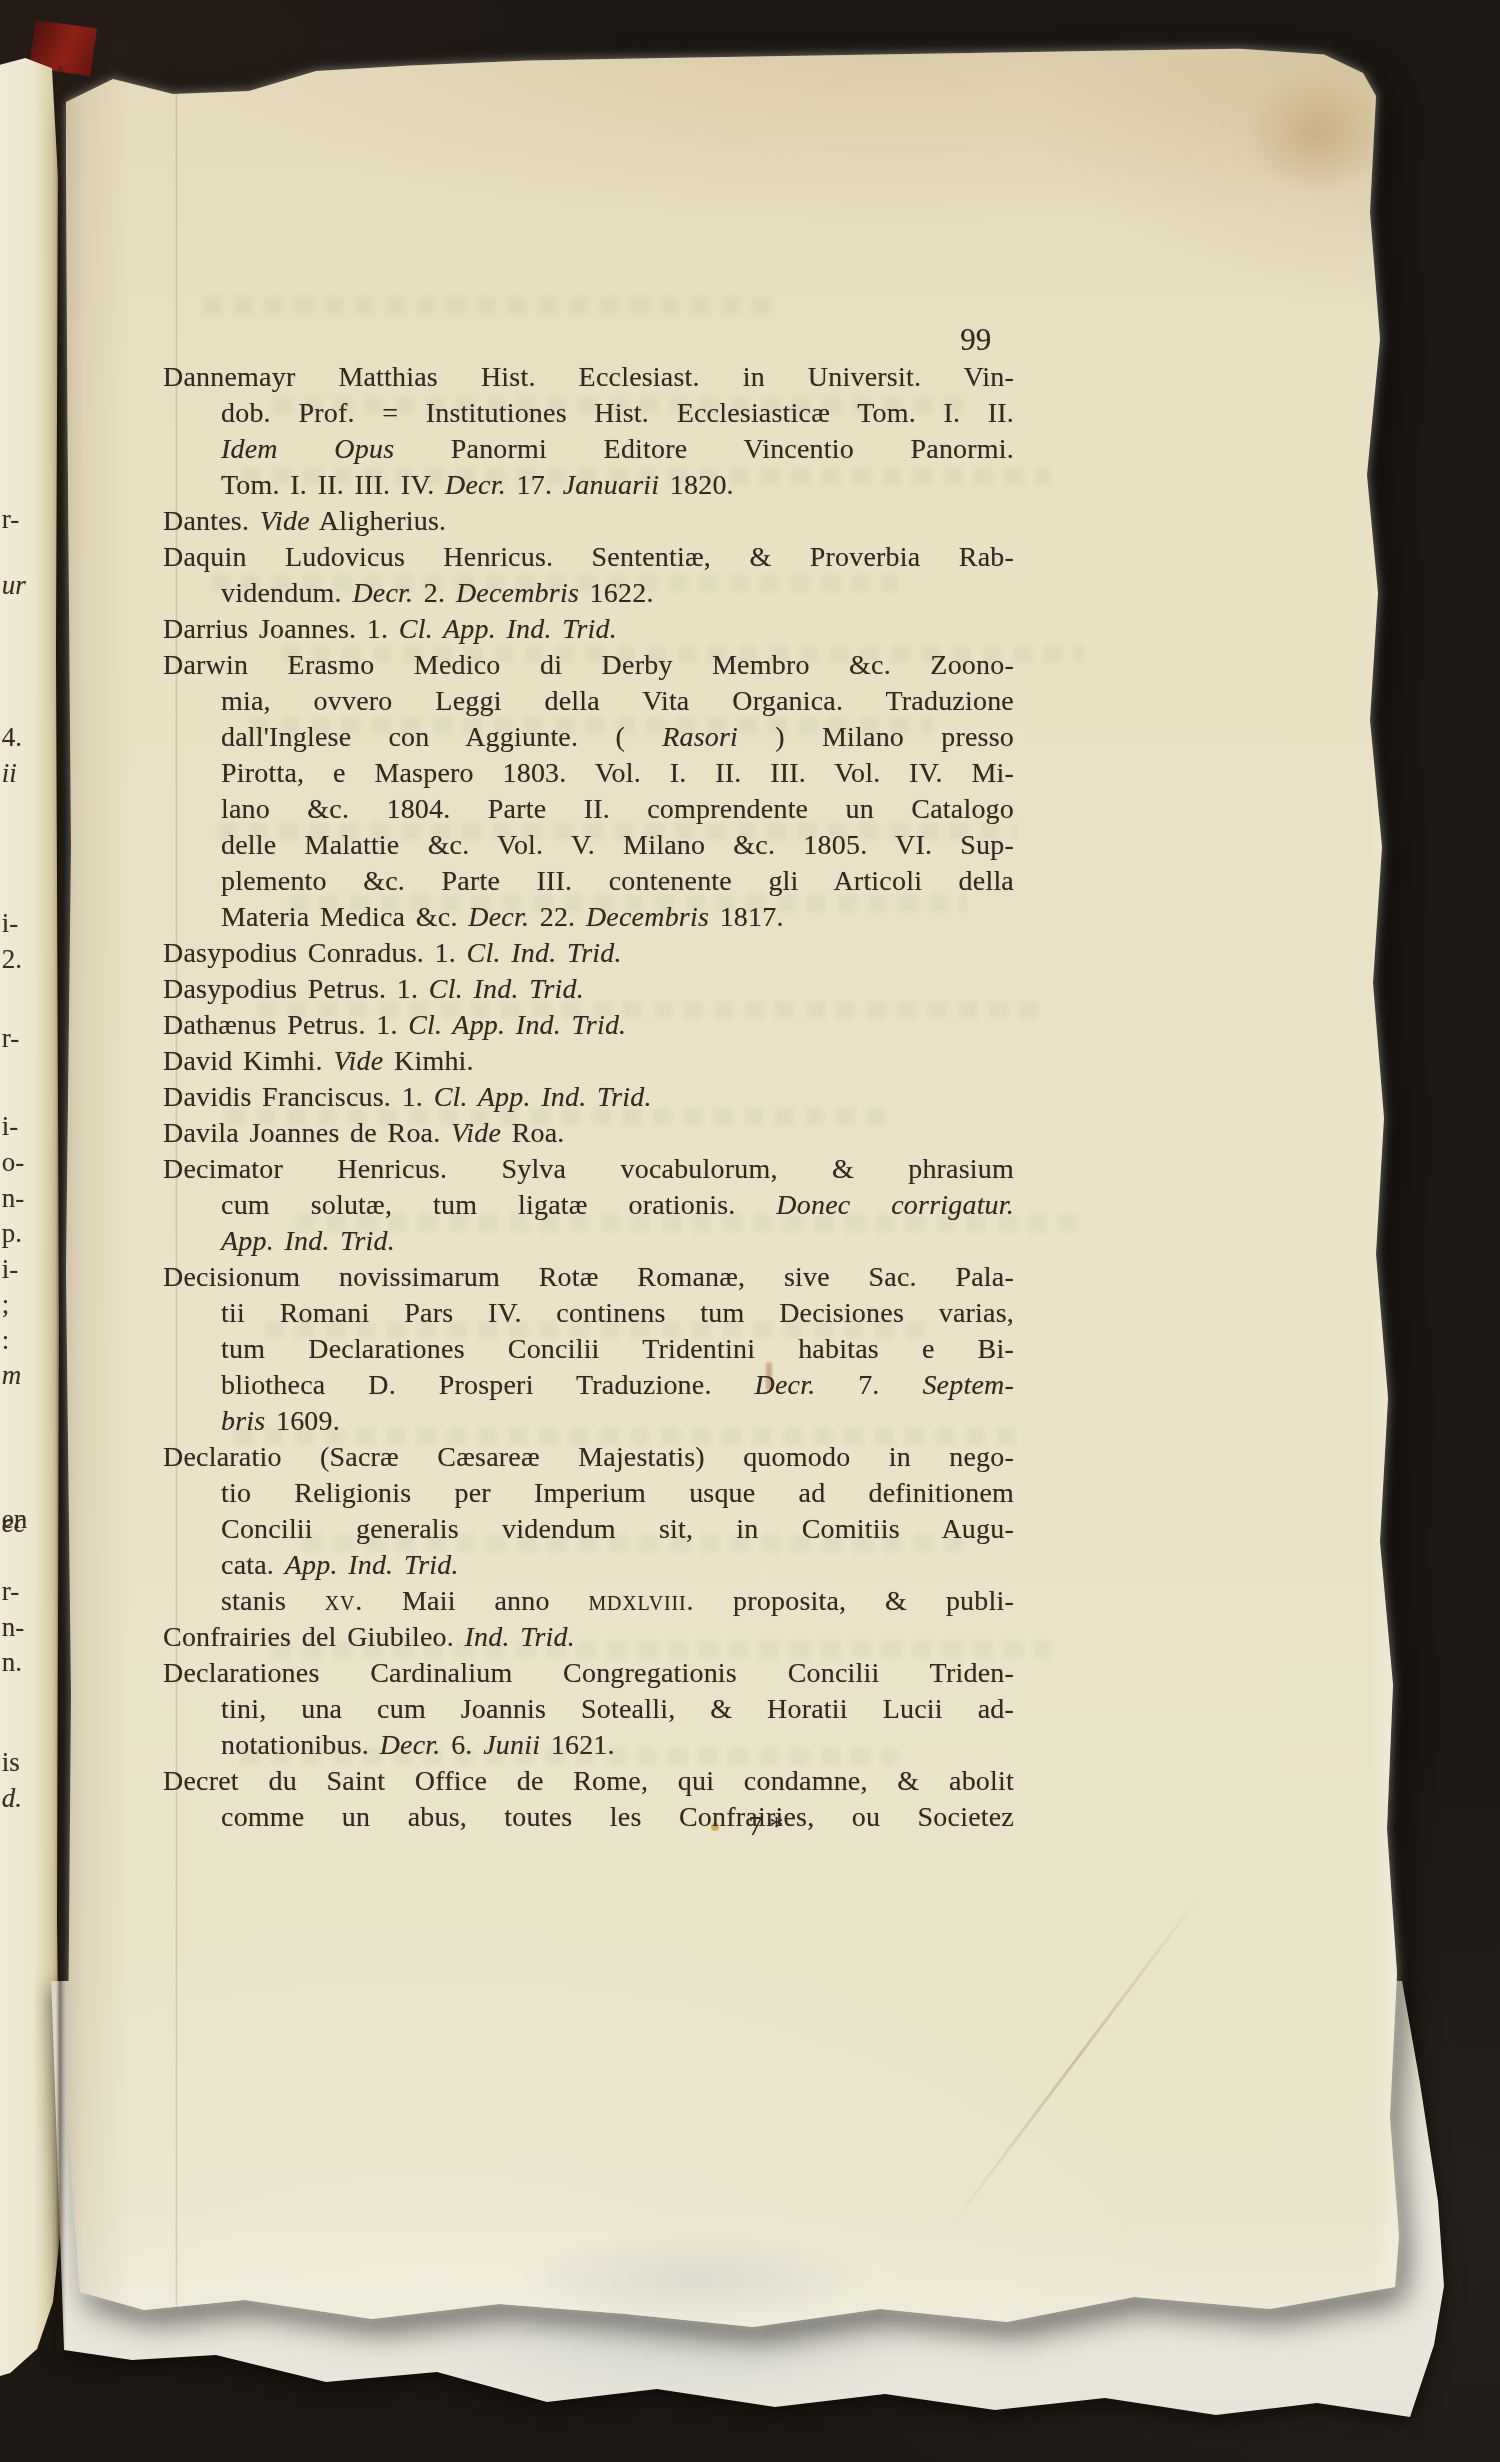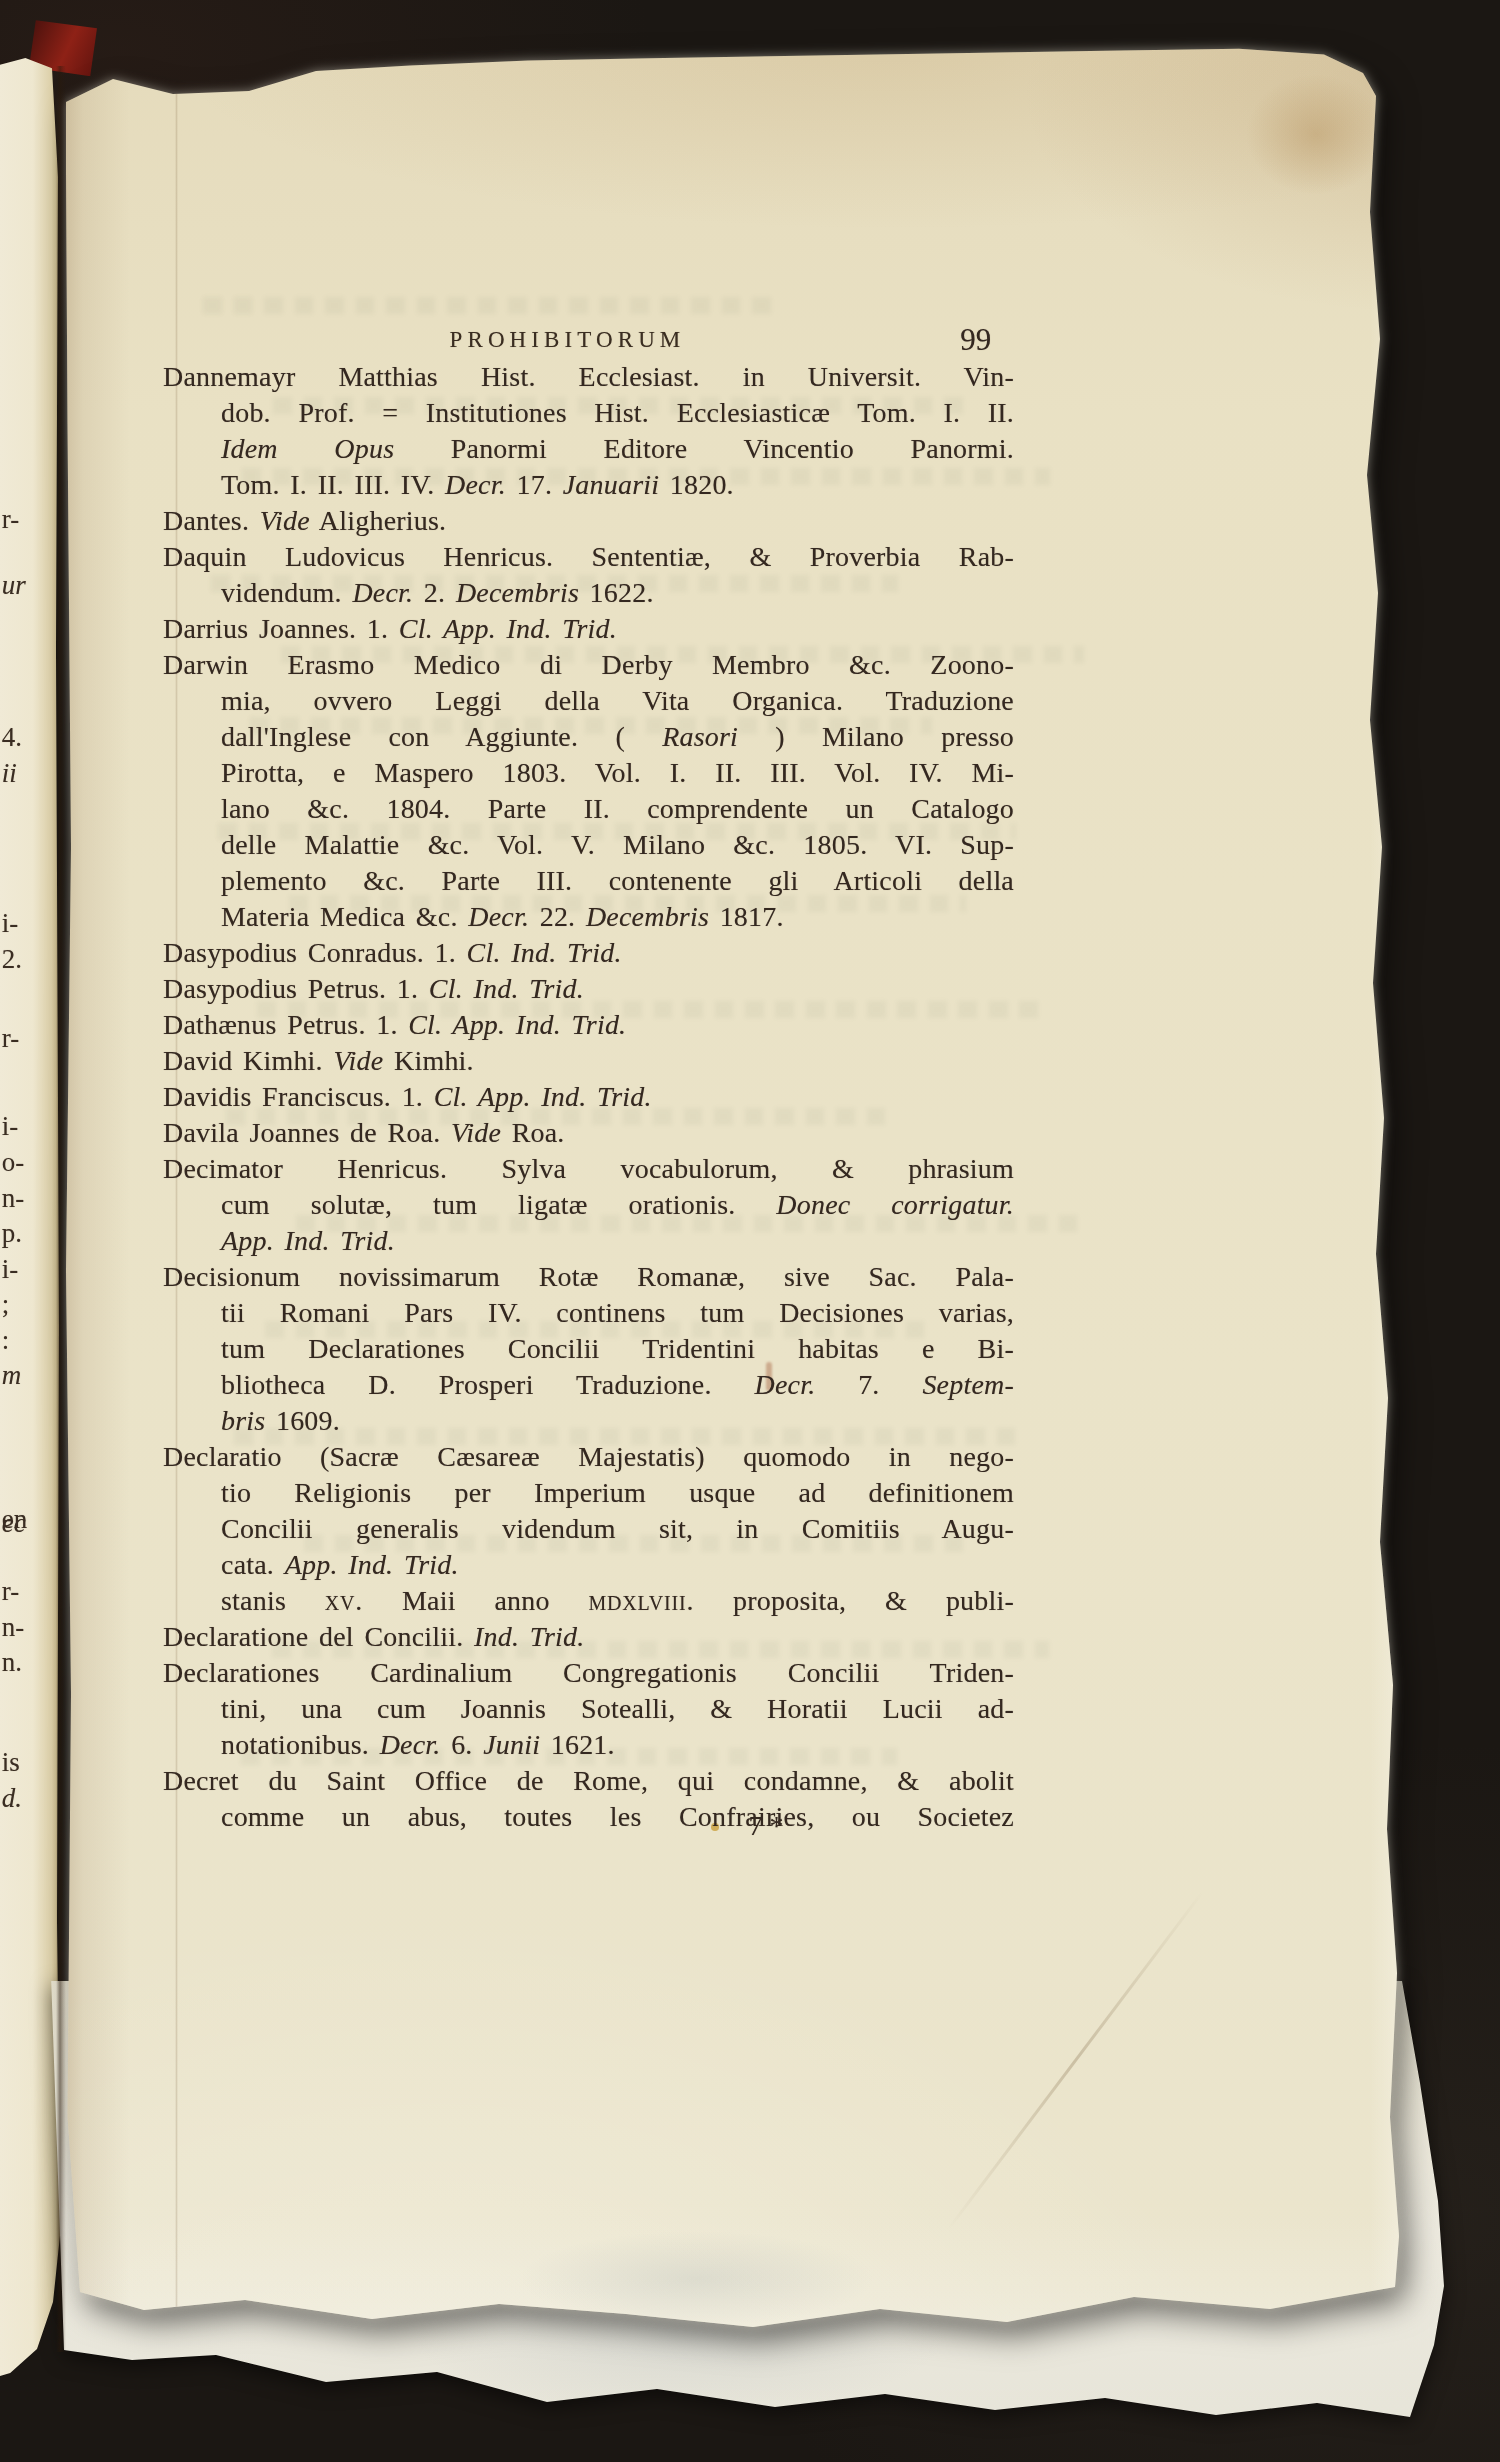--- a/index.html
+++ b/index.html
@@ -144,21 +144,20 @@
           <div class="ghost" style="top: 1594px; left: 218px; width: 777px;"></div>
           <div class="ghost" style="top: 1701px; left: 187px; width: 656px;"></div>
         </div>
     </div>
   </div>
 
   <div class="gutter"></div>
 
   <div class="content">
     <div class="headline">
-      <span class="running-title">PROHIBITORUM</span>
       <span class="page-number">99</span>
     </div>
     <div class="text-block">
         <div class="line just"><span>Dannemayr Matthias Hist. Ecclesiast. in Universit. Vin-</span></div>
         <div class="line ind just"><span>dob. Prof. = Institutiones Hist. Ecclesiasticæ Tom. I. II.</span></div>
         <div class="line ind just"><span class="it">Idem Opus</span><span> Panormi Editore Vincentio Panormi.</span></div>
         <div class="line ind"><span>Tom. I. II. III. IV. </span><span class="it">Decr.</span><span> 17. </span><span class="it">Januarii</span><span> 1820.</span></div>
         <div class="line"><span>Dantes. </span><span class="it">Vide</span><span> Aligherius.</span></div>
         <div class="line just"><span>Daquin Ludovicus Henricus. Sententiæ, &amp; Proverbia Rab-</span></div>
         <div class="line ind"><span>videndum. </span><span class="it">Decr.</span><span> 2. </span><span class="it">Decembris</span><span> 1622.</span></div>
@@ -183,21 +182,21 @@
         <div class="line just"><span>Decisionum novissimarum Rotæ Romanæ, sive Sac. Pala-</span></div>
         <div class="line ind just"><span>tii Romani Pars IV. continens tum Decisiones varias,</span></div>
         <div class="line ind just"><span>tum Declarationes Concilii Tridentini habitas e Bi-</span></div>
         <div class="line ind just"><span>bliotheca D. Prosperi Traduzione. </span><span class="it">Decr.</span><span> 7. </span><span class="it">Septem-</span></div>
         <div class="line ind"><span class="it">bris</span><span> 1609.</span></div>
         <div class="line just"><span>Declaratio (Sacræ Cæsareæ Majestatis) quomodo in nego-</span></div>
         <div class="line ind just"><span>tio Religionis per Imperium usque ad definitionem</span></div>
         <div class="line ind just"><span>Concilii generalis videndum sit, in Comitiis Augu-</span></div>
         <div class="line ind"><span>cata. </span><span class="it">App. Ind. Trid.</span></div>
         <div class="line ind just"><span>stanis </span><span class="sc">xv.</span><span> Maii anno </span><span class="sc">mdxlviii.</span><span> proposita, &amp; publi-</span></div>
-        <div class="line"><span>Declaratione del Concilii. </span><span class="it">Ind. Trid.</span></div>
+        <div class="line"><span>Confrairies del Giubileo. </span><span class="it">Ind. Trid.</span></div>
         <div class="line just"><span>Declarationes Cardinalium Congregationis Concilii Triden-</span></div>
         <div class="line ind just"><span>tini, una cum Joannis Sotealli, &amp; Horatii Lucii ad-</span></div>
         <div class="line ind"><span>notationibus. </span><span class="it">Decr.</span><span> 6. </span><span class="it">Junii</span><span> 1621.</span></div>
         <div class="line just"><span>Decret du Saint Office de Rome, qui condamne, &amp; abolit</span></div>
         <div class="line ind just"><span>comme un abus, toutes les Confrairies, ou Societez</span></div>
       </div>
     <div class="signature">7 *</div>
   </div>
 </div>
 

